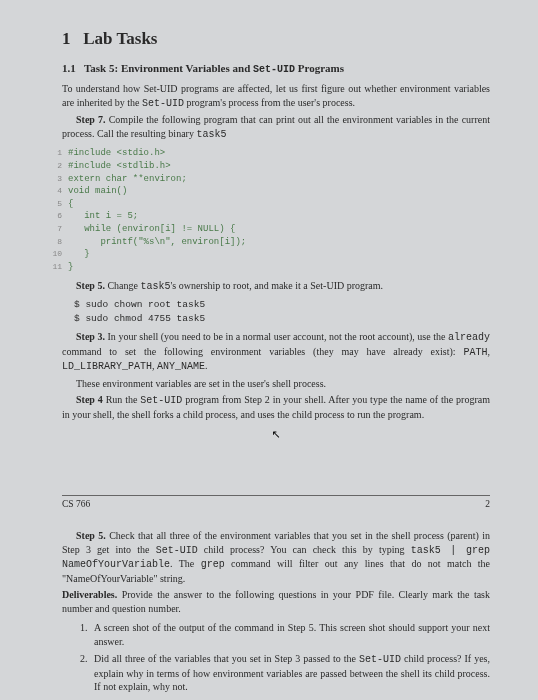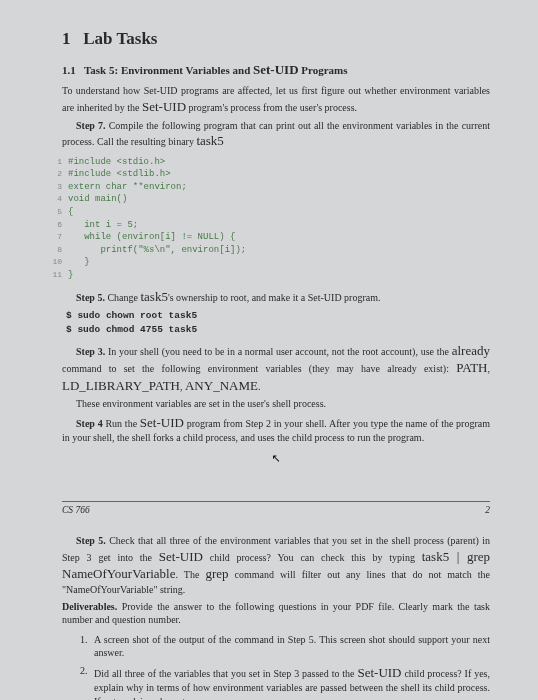--- a/index.html
+++ b/index.html
@@ -11,27 +11,27 @@
       overflow: hidden;
       font-size: 10px;
       color: #2a2a2a;
       padding: 28px 48px 0 62px;
       line-height: 1.35;
     }
     .section-num { font-weight: bold; font-size: 17px; margin-bottom: 10px; }
     .subsection { font-weight: bold; font-size: 11px; margin-bottom: 6px; }
     .para { margin-bottom: 3px; text-align: justify; }
     .indent { text-indent: 14px; }
-    .tt { font-family: Liberation Serif, serif; font-size: 13px; }
+    .tt { font-family: Liberation Mono, monospace; font-size: 10px; }
     .code-block { font-family: 'Courier New', monospace; font-size: 9px; color: #4a7a4a; margin: 6px 0 6px -14px; line-height: 1.4; }
     .code-line { white-space: pre; }
     .ln { color: #888; display: inline-block; width: 14px; text-align: right; margin-right: 6px; font-size: 8px; }
-    .cmd { font-family: 'Courier New', monospace; font-size: 9.5px; margin: 4px 0 4px 4px; line-height: 1.5; font-weight: bold; }
+    .cmd { font-family: 'Courier New', monospace; font-size: 9.5px; margin: 4px 0 4px 12px; line-height: 1.5; }
     .gap { height: 30px; }
-    .footer-line { border-top: 1px solid #666; margin-top: 5px; padding-top: 2px; display: flex; justify-content: space-between; font-size: 9.5px; margin-bottom: 18px; font-style: italic; }
+    .footer-line { border-top: 1px solid #666; margin-top: 23px; padding-top: 2px; display: flex; justify-content: space-between; font-size: 9.5px; margin-bottom: 18px; }
     .ol { margin: 6px 0 6px 18px; }
     .ol-item { margin-bottom: 4px; text-align: justify; display: flex; }
     .ol-num { flex: 0 0 14px; }
     .ol-txt { flex: 1; }
   </style>
 </head>
 <body>
 
 <div class="section-num">
   <span>1</span>&nbsp;&nbsp;&nbsp;<span>Lab Tasks</span>

